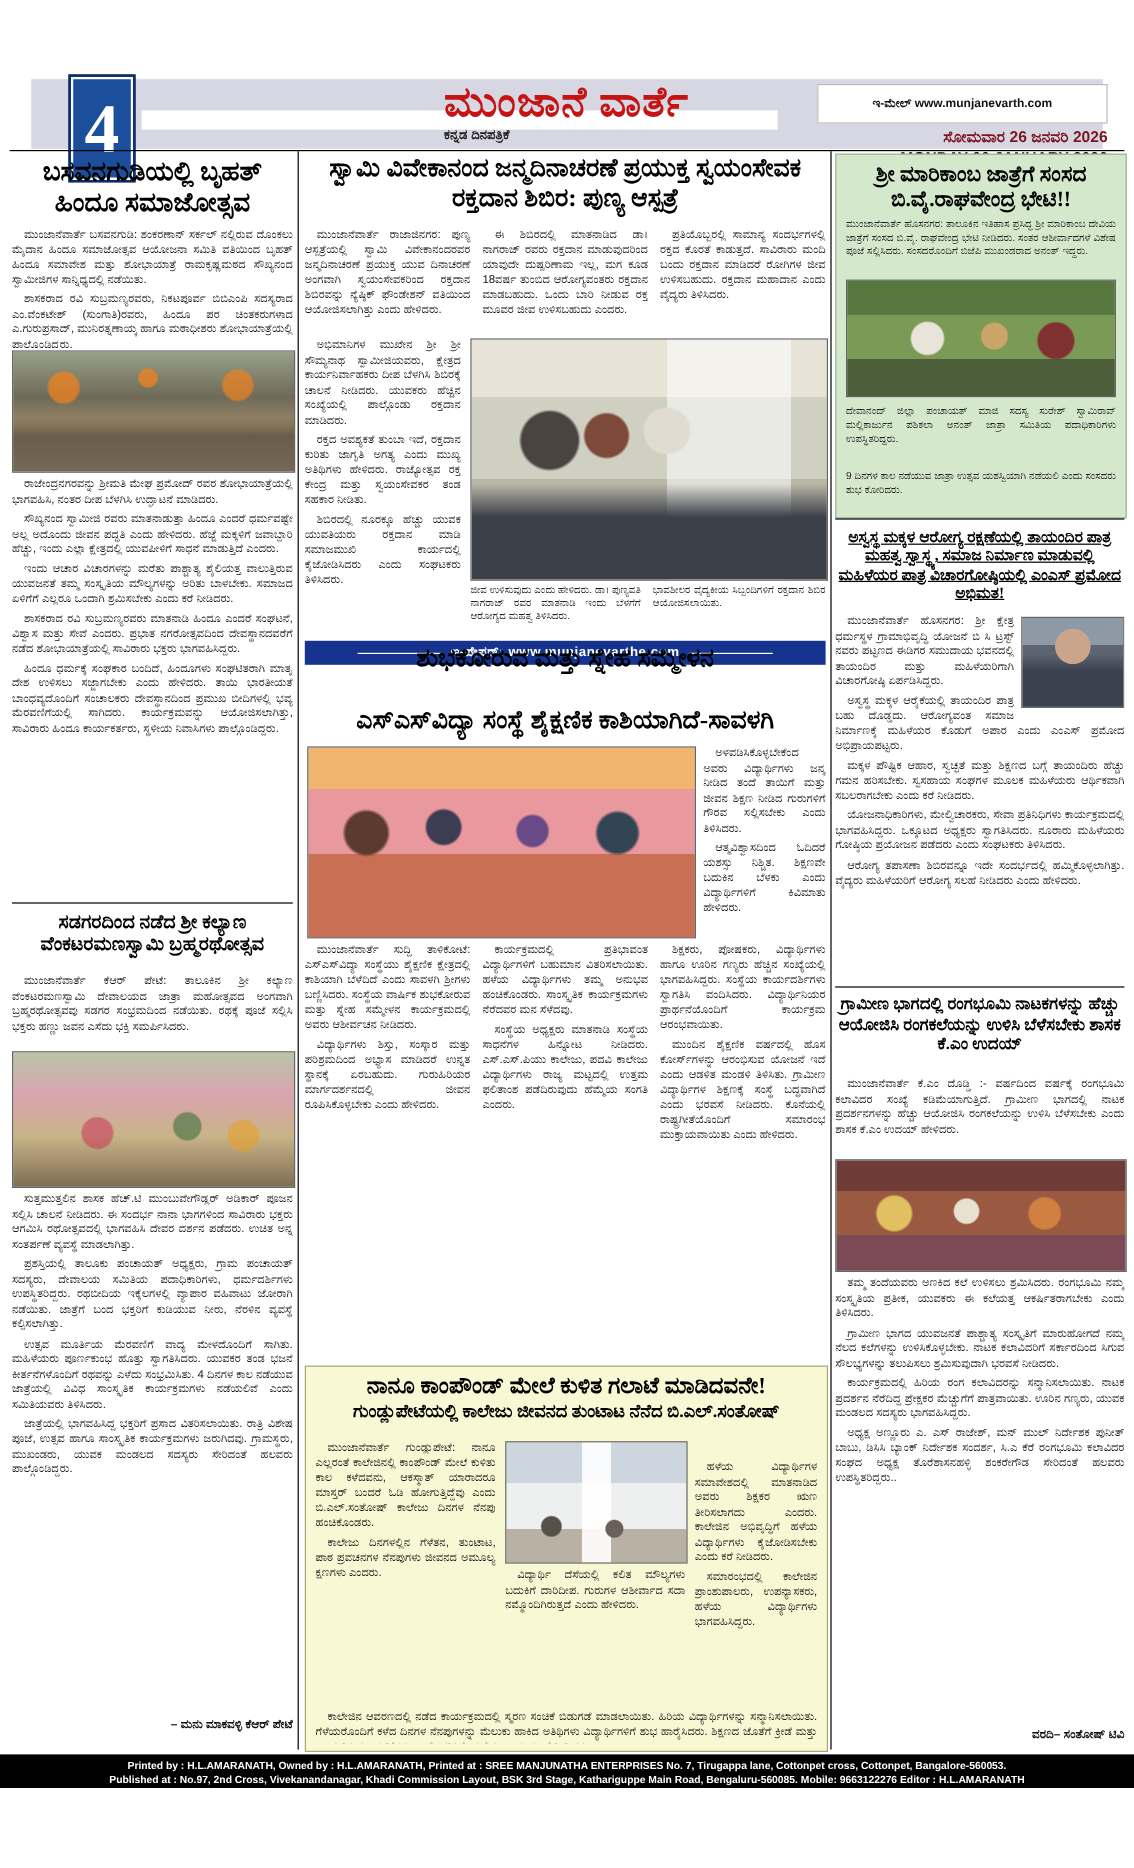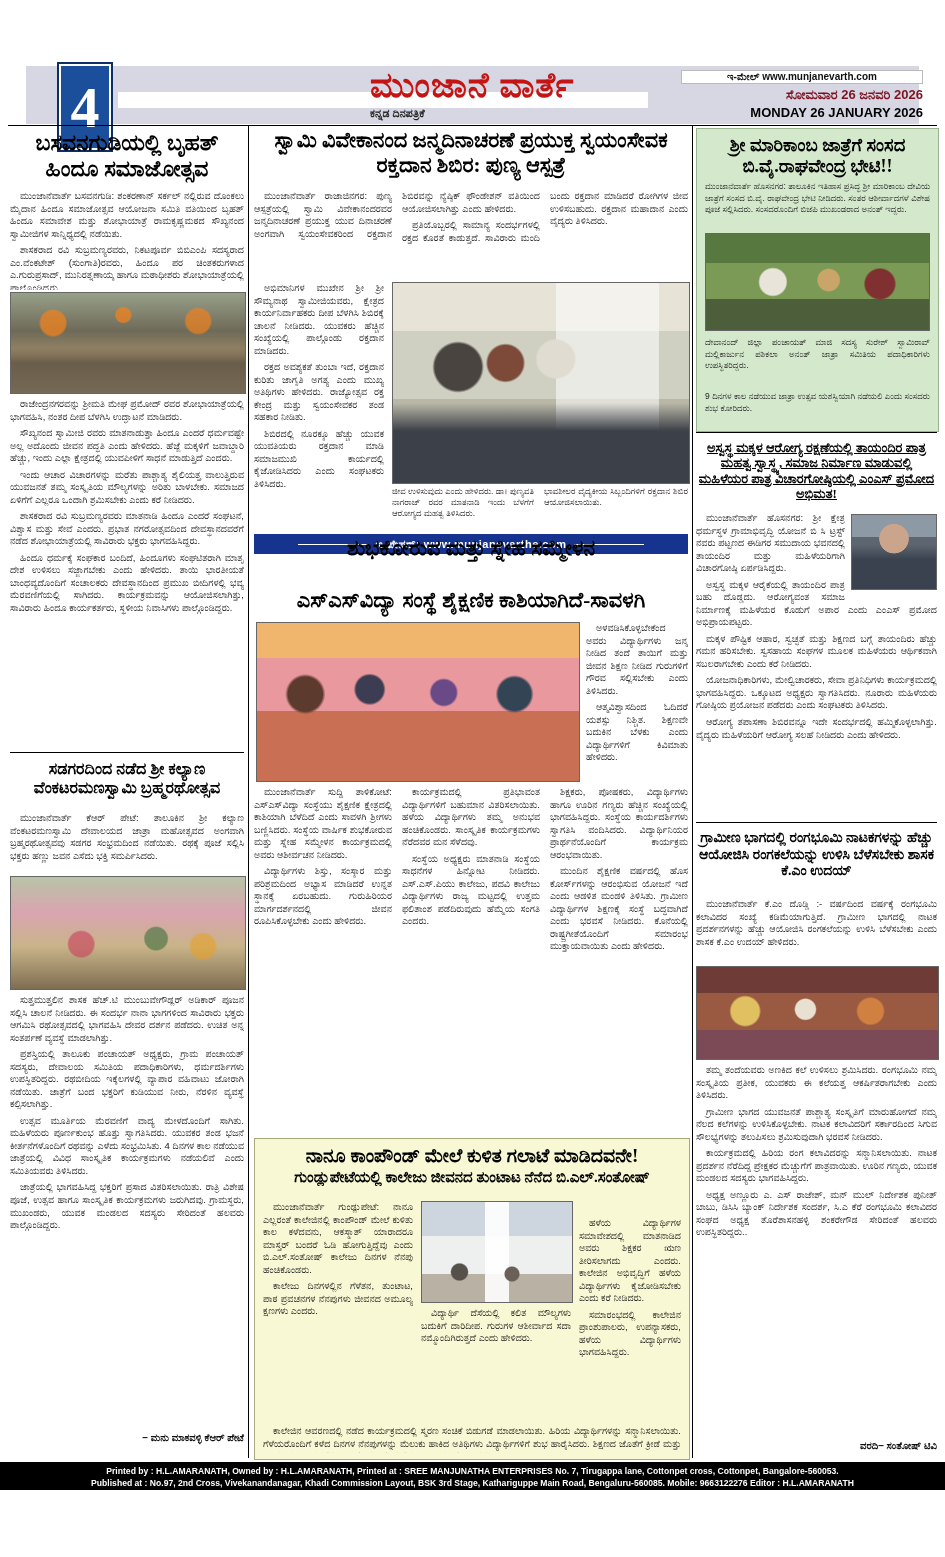--- a/index.html
+++ b/index.html
@@ -9,21 +9,21 @@
   .masthead-band{position:absolute;left:26px;top:66px;width:893px;height:58px;background:#d6d7e3;}
   .pagenum{position:absolute;left:57px;top:62px;width:52px;height:86px;background:#1b4e9b;
            border:2px solid #0d2f66;box-shadow:inset 0 0 0 2px #fff;display:flex;align-items:center;justify-content:center;
            color:#fff;font-size:58px;font-weight:bold;font-family:"Liberation Serif",serif;}
   .white-strip{position:absolute;left:118px;top:92px;width:530px;height:16px;background:#fff;}
   .masthead{position:absolute;left:370px;top:68px;width:300px;text-align:left;}
   .masthead .title{font-size:35px;font-weight:bold;color:#c41414;line-height:1.0;
                    font-family:"Liberation Serif",serif;letter-spacing:1px;}
   .masthead .sub{font-size:11px;font-weight:bold;color:#222;margin-top:4px;}
   .head-right{position:absolute;right:22px;top:70px;width:242px;text-align:right;}
-  .web-box{background:#fff;border:1px solid #bbb;font-size:10px;color:#111;padding:0 6px;text-align:center;font-weight:bold;}
+  .web-box{background:#fff;border:1px solid #bbb;font-size:10px;color:#111;padding:10px 6px;text-align:center;font-weight:bold;}
   .date-kn{font-size:13px;font-weight:bold;color:#7d1420;margin-top:3px;}
   .date-en{font-size:13px;font-weight:bold;color:#000;margin-top:2px;font-family:"Liberation Sans",sans-serif;}
   
   .hrule{position:absolute;background:#000;height:1px;}
   .vrule{position:absolute;background:#000;width:1px;}
   
   .hl{font-weight:bold;color:#000;text-align:center;line-height:1.18;font-family:"Liberation Serif",serif;}
   .hl-xl{font-size:22px;}
   .hl-l{font-size:21px;}
   .hl-m{font-size:16px;}
@@ -142,20 +142,21 @@
     <p>ಪ್ರಶಸ್ತಿಯಲ್ಲಿ ತಾಲೂಕು ಪಂಚಾಯತ್ ಅಧ್ಯಕ್ಷರು, ಗ್ರಾಮ ಪಂಚಾಯತ್ ಸದಸ್ಯರು, ದೇವಾಲಯ ಸಮಿತಿಯ ಪದಾಧಿಕಾರಿಗಳು, ಧರ್ಮದರ್ಶಿಗಳು ಉಪಸ್ಥಿತರಿದ್ದರು. ರಥಬೀದಿಯ ಇಕ್ಕೆಲಗಳಲ್ಲಿ ವ್ಯಾಪಾರ ವಹಿವಾಟು ಜೋರಾಗಿ ನಡೆಯಿತು. ಜಾತ್ರೆಗೆ ಬಂದ ಭಕ್ತರಿಗೆ ಕುಡಿಯುವ ನೀರು, ನೆರಳಿನ ವ್ಯವಸ್ಥೆ ಕಲ್ಪಿಸಲಾಗಿತ್ತು.</p>
     <p>ಉತ್ಸವ ಮೂರ್ತಿಯ ಮೆರವಣಿಗೆ ವಾದ್ಯ ಮೇಳದೊಂದಿಗೆ ಸಾಗಿತು. ಮಹಿಳೆಯರು ಪೂರ್ಣಕುಂಭ ಹೊತ್ತು ಸ್ವಾಗತಿಸಿದರು. ಯುವಕರ ತಂಡ ಭಜನೆ ಕೀರ್ತನೆಗಳೊಂದಿಗೆ ರಥವನ್ನು ಎಳೆದು ಸಂಭ್ರಮಿಸಿತು. 4 ದಿನಗಳ ಕಾಲ ನಡೆಯುವ ಜಾತ್ರೆಯಲ್ಲಿ ವಿವಿಧ ಸಾಂಸ್ಕೃತಿಕ ಕಾರ್ಯಕ್ರಮಗಳು ನಡೆಯಲಿವೆ ಎಂದು ಸಮಿತಿಯವರು ತಿಳಿಸಿದರು.</p>
     <p>ಜಾತ್ರೆಯಲ್ಲಿ ಭಾಗವಹಿಸಿದ್ದ ಭಕ್ತರಿಗೆ ಪ್ರಸಾದ ವಿತರಿಸಲಾಯಿತು. ರಾತ್ರಿ ವಿಶೇಷ ಪೂಜೆ, ಉತ್ಸವ ಹಾಗೂ ಸಾಂಸ್ಕೃತಿಕ ಕಾರ್ಯಕ್ರಮಗಳು ಜರುಗಿದವು. ಗ್ರಾಮಸ್ಥರು, ಮುಖಂಡರು, ಯುವಕ ಮಂಡಲದ ಸದಸ್ಯರು ಸೇರಿದಂತೆ ಹಲವರು ಪಾಲ್ಗೊಂಡಿದ್ದರು.</p>
   </div>
   <div class="byline" style="position:absolute;left:10px;top:1432px;width:234px;">– ಮನು ಮಾಕವಳ್ಳಿ ಕೆಆರ್ ಪೇಟೆ</div>
 
   <div class="hl hl-l" style="position:absolute;left:254px;top:128px;width:434px;">ಸ್ವಾಮಿ ವಿವೇಕಾನಂದ ಜನ್ಮದಿನಾಚರಣೆ ಪ್ರಯುಕ್ತ ಸ್ವಯಂಸೇವಕ ರಕ್ತದಾನ ಶಿಬಿರ: ಪುಣ್ಯ ಆಸ್ಪತ್ರೆ</div>
 
   <div class="body-t cols3" style="position:absolute;left:254px;top:190px;width:434px;height:88px;">
     <p>ಮುಂಜಾನೆವಾರ್ತೆ ರಾಜಾಜಿನಗರ: ಪುಣ್ಯ ಆಸ್ಪತ್ರೆಯಲ್ಲಿ ಸ್ವಾಮಿ ವಿವೇಕಾನಂದರವರ ಜನ್ಮದಿನಾಚರಣೆ ಪ್ರಯುಕ್ತ ಯುವ ದಿನಾಚರಣೆ ಅಂಗವಾಗಿ ಸ್ವಯಂಸೇವಕರಿಂದ ರಕ್ತದಾನ ಶಿಬಿರವನ್ನು ನ್ಯೆಷ್ಠಿಕ್ ಫೌಂಡೇಶನ್ ವತಿಯಿಂದ ಆಯೋಜಿಸಲಾಗಿತ್ತು ಎಂದು ಹೇಳಿದರು.</p>
+    <p>ಈ ಶಿಬಿರದಲ್ಲಿ ಮಾತನಾಡಿದ ಡಾ। ನಾಗರಾಜ್ ರವರು ರಕ್ತದಾನ ಮಾಡುವುದರಿಂದ ಯಾವುದೇ ದುಷ್ಪರಿಣಾಮ ಇಲ್ಲ, ಮಗ ಕೂಡ 18ವರ್ಷ ತುಂಬಿದ ಆರೋಗ್ಯವಂತರು ರಕ್ತದಾನ ಮಾಡಬಹುದು. ಒಂದು ಬಾರಿ ನೀಡುವ ರಕ್ತ ಮೂವರ ಜೀವ ಉಳಿಸಬಹುದು ಎಂದರು.</p>
     <p>ಪ್ರತಿಯೊಬ್ಬರಲ್ಲಿ ಸಾಮಾನ್ಯ ಸಂದರ್ಭಗಳಲ್ಲಿ ರಕ್ತದ ಕೊರತೆ ಕಾಡುತ್ತದೆ. ಸಾವಿರಾರು ಮಂದಿ ಬಂದು ರಕ್ತದಾನ ಮಾಡಿದರೆ ರೋಗಿಗಳ ಜೀವ ಉಳಿಸಬಹುದು. ರಕ್ತದಾನ ಮಹಾದಾನ ಎಂದು ವೈದ್ಯರು ತಿಳಿಸಿದರು.</p>
   </div>
 
   <div class="body-t" style="position:absolute;left:254px;top:282px;width:130px;height:246px;">
     <p>ಅಭಿಮಾನಿಗಳ ಮುಖೇನ ಶ್ರೀ ಶ್ರೀ ಸೌಮ್ಯನಾಥ ಸ್ವಾಮೀಜಿಯವರು, ಕ್ಷೇತ್ರದ ಕಾರ್ಯನಿರ್ವಾಹಕರು ದೀಪ ಬೆಳಗಿಸಿ ಶಿಬಿರಕ್ಕೆ ಚಾಲನೆ ನೀಡಿದರು. ಯುವಕರು ಹೆಚ್ಚಿನ ಸಂಖ್ಯೆಯಲ್ಲಿ ಪಾಲ್ಗೊಂಡು ರಕ್ತದಾನ ಮಾಡಿದರು.</p>
     <p>ರಕ್ತದ ಅವಶ್ಯಕತೆ ತುಂಬಾ ಇದೆ, ರಕ್ತದಾನ ಕುರಿತು ಜಾಗೃತಿ ಅಗತ್ಯ ಎಂದು ಮುಖ್ಯ ಅತಿಥಿಗಳು ಹೇಳಿದರು. ರಾಜ್ಯೋತ್ಸವ ರಕ್ತ ಕೇಂದ್ರ ಮತ್ತು ಸ್ವಯಂಸೇವಕರ ತಂಡ ಸಹಕಾರ ನೀಡಿತು.</p>
     <p>ಶಿಬಿರದಲ್ಲಿ ನೂರಕ್ಕೂ ಹೆಚ್ಚು ಯುವಕ ಯುವತಿಯರು ರಕ್ತದಾನ ಮಾಡಿ ಸಮಾಜಮುಖಿ ಕಾರ್ಯದಲ್ಲಿ ಕೈಜೋಡಿಸಿದರು ಎಂದು ಸಂಘಟಕರು ತಿಳಿಸಿದರು.</p>
   </div>
 
   <div class="photo ph3" style="left:392px;top:282px;width:296px;height:200px;"></div>

